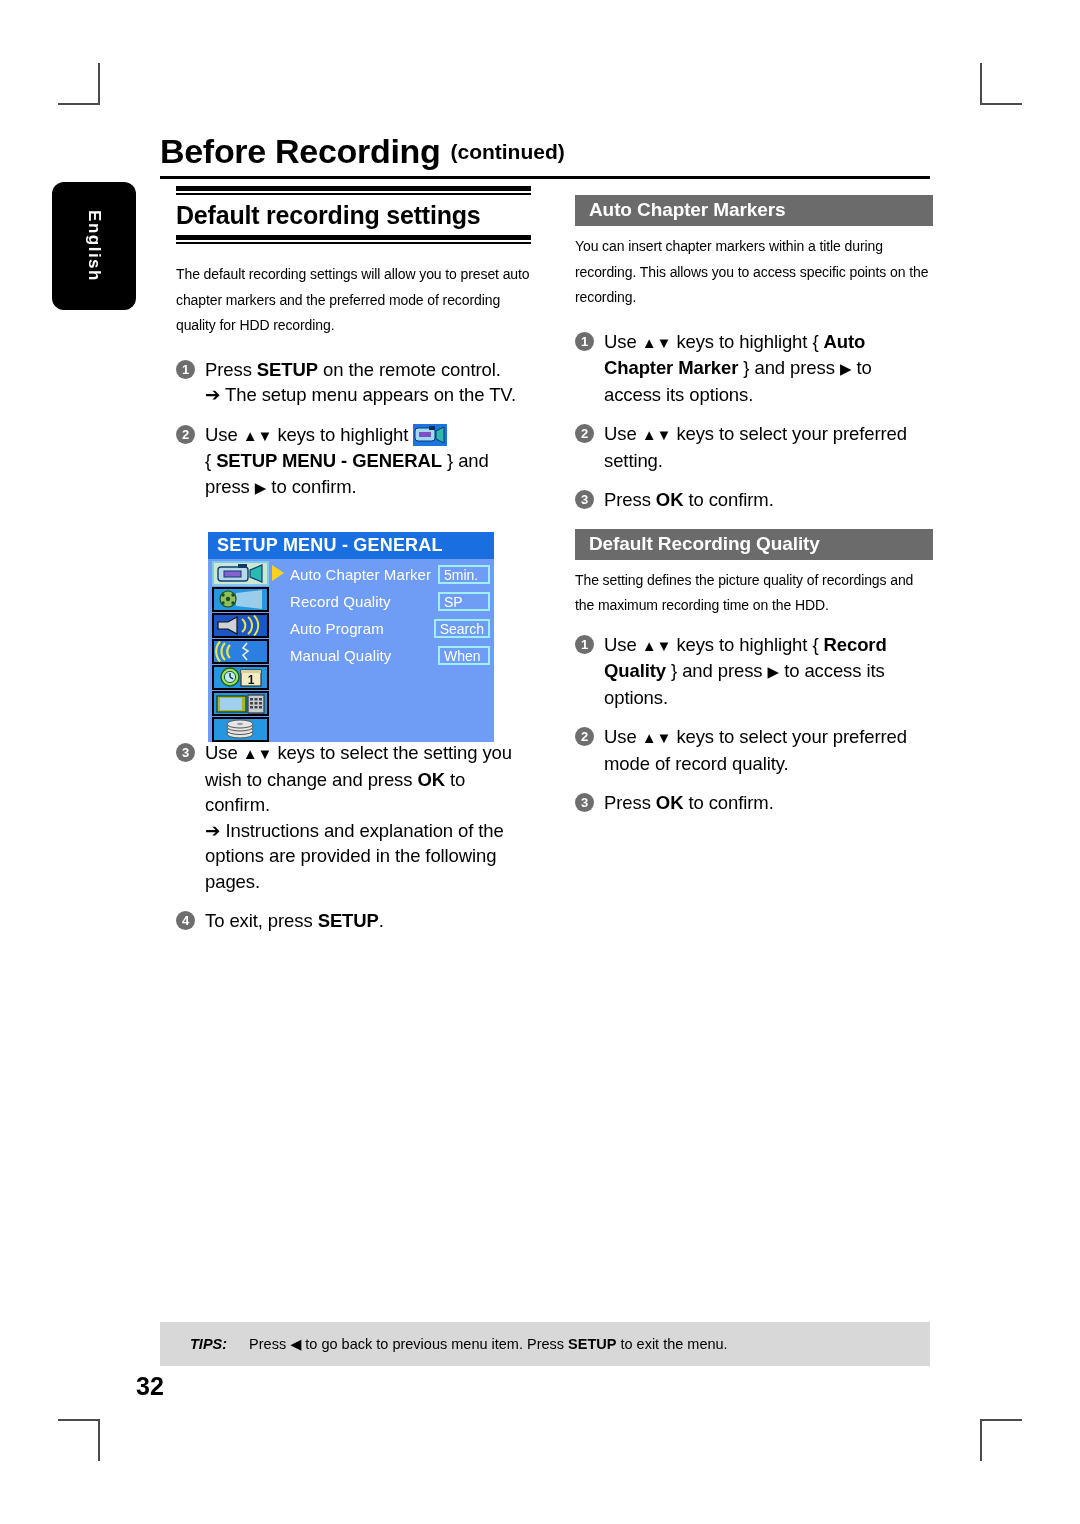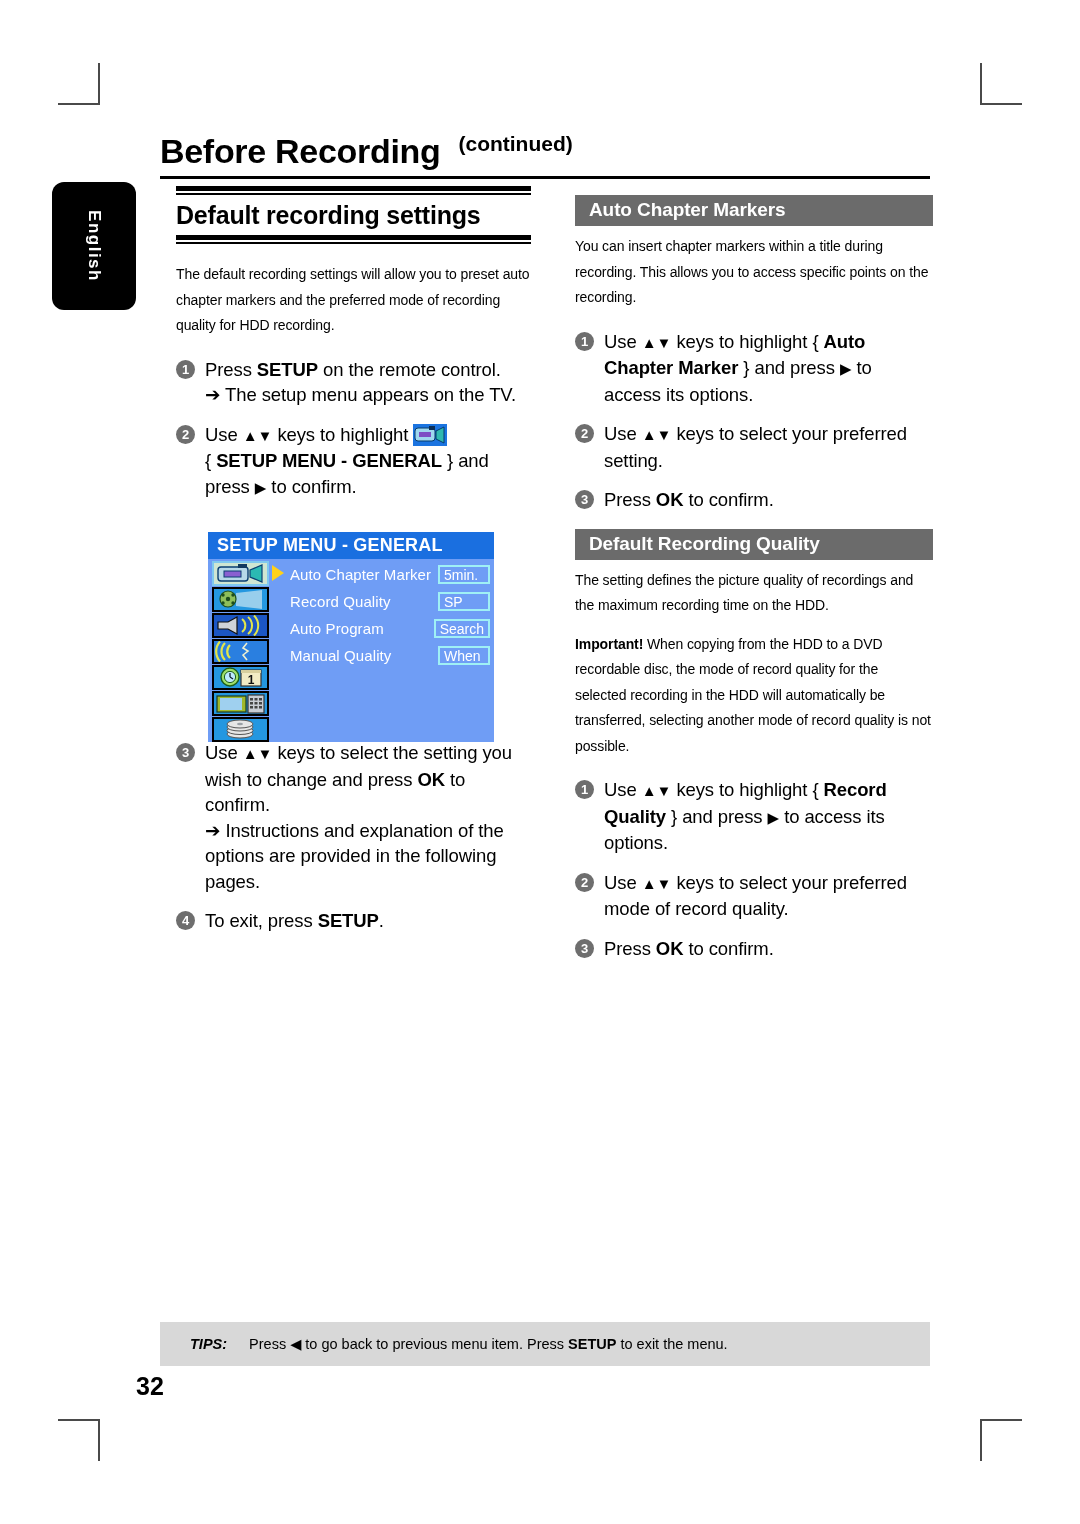--- a/index.html
+++ b/index.html
@@ -39,22 +39,22 @@
 
   
   .page-header {
     position: absolute;
     left: 160px;
     top: 132px;
     width: 770px;
   }
   .page-header .title-row {
     display: flex;
-    align-items: flex-start;
-    gap: 18px;
+    align-items: center;
+    gap: 10px;
     padding-bottom: 2px;
   }
   .page-header .title {
     font-size: 34px;
     font-weight: bold;
     letter-spacing: -0.3px;
   }
   .page-header .continued {
     font-size: 21px;
     font-weight: bold;
@@ -489,21 +489,20 @@
   </div>
 
   <div class="step">
     <span class="num">3</span>
     <span>Press </span><b>OK</b><span> to confirm.</span>
   </div>
 
   <div class="band" style="margin-top:16px">Default Recording Quality</div>
   <p class="body tight">The setting defines the picture quality of recordings and the maximum recording time on the HDD.</p>
 
-  <p class="body"><b>Important!</b><span> When copying from the HDD to a DVD recordable disc, the mode of record quality for the selected recording in the HDD will automatically be transferred, selecting another mode of record quality is not possible.</span></p>
 
   <div class="step">
     <span class="num">1</span>
     <span>Use </span><span class="arrow-ud">▲▼</span><span> keys to highlight { </span><b>Record Quality</b><span> } and press </span><span class="arrow-r">▶</span><span> to access its options.</span>
   </div>
 
   <div class="step">
     <span class="num">2</span>
     <span>Use </span><span class="arrow-ud">▲▼</span><span> keys to select your preferred mode of record quality.</span>
   </div>

